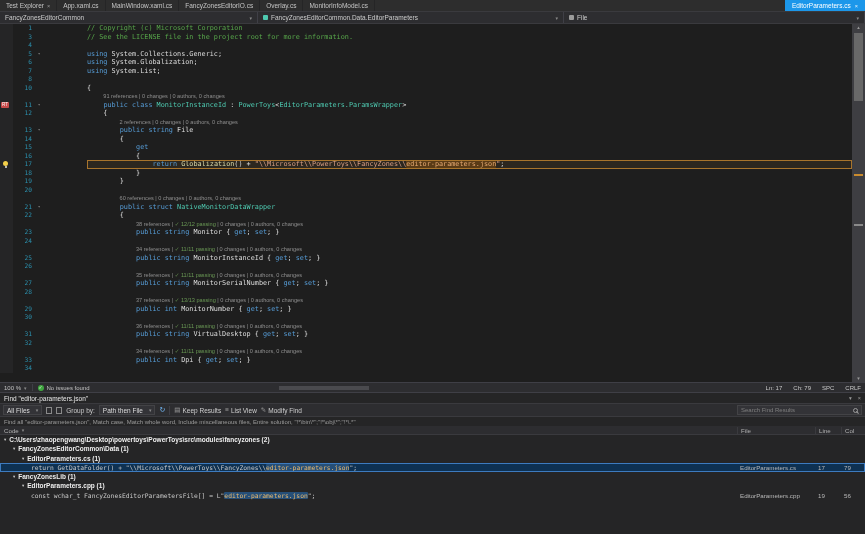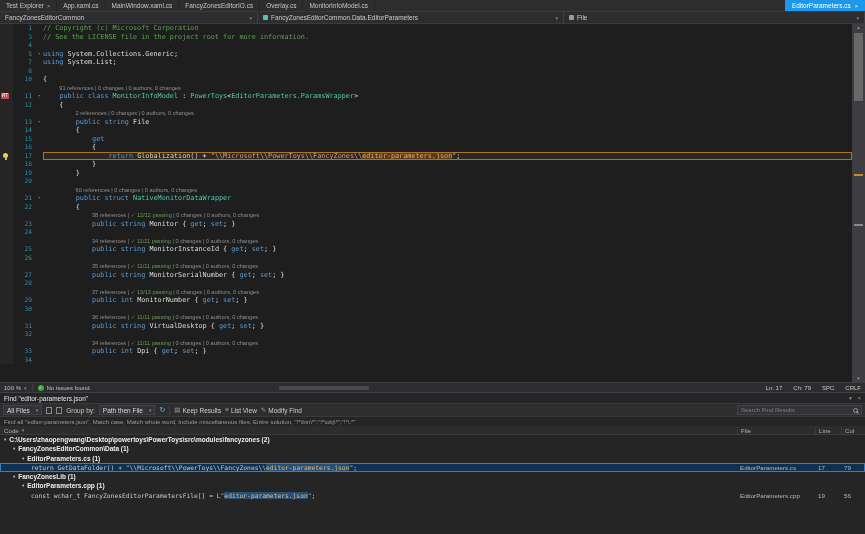--- a/index.html
+++ b/index.html
@@ -25,21 +25,21 @@
   .ic-class{width:5px;height:5px;background:#4ec9b0;border-radius:1px;flex:none;}
   .ic-prop{width:5px;height:5px;background:#9b9b9b;border-radius:1px;flex:none;}
 
   
   .editor{flex:1;position:relative;overflow:hidden;background:#1e1e1e;}
   .code-lines{position:absolute;inset:0 13px 0 0;overflow:hidden;}
   .code-row{display:flex;height:8.5px;line-height:8.5px;font-family:"DejaVu Sans Mono",monospace;font-size:6.8px;}
   .g-margin{width:13px;flex:none;position:relative;background:#252526;}
   .g-num{width:22px;flex:none;text-align:right;padding-right:3px;color:#2b91af;font-size:6.2px;}
   .g-fold{width:8px;flex:none;text-align:center;color:#7d7d7d;font-size:4.5px;}
-  .g-code{flex:1;white-space:pre;overflow:hidden;}
+  .g-code{flex:1;white-space:pre;overflow:hidden;margin-left:44px;}
   .codelens .g-code{font-family:"Liberation Sans",sans-serif;font-size:5.6px;color:#8f8f8f;}
   .current .g-code{outline:1px solid #a8742c;outline-offset:-1px;background:rgba(176,125,47,0.10);}
   .seg-cm{color:#57a64a;} .seg-kw{color:#569cd6;} .seg-ty{color:#4ec9b0;}
   .seg-pl{color:#dcdcdc;} .seg-str{color:#d69d85;} .seg-mt{color:#dcdcaa;}
   .seg-cl{color:#8f8f8f;} .seg-clp{color:#6a9955;}
   .seg-strm{color:#e5a972;background:#5a3b16;border-radius:1px;}
   .badge-rt{position:absolute;left:1px;top:1px;background:#c74b4b;color:#fff;font-size:4.5px;line-height:6px;padding:0 1px;border-radius:1px;font-family:"Liberation Sans",sans-serif;}
   .bulb{position:absolute;left:3px;top:1px;width:5px;height:5px;border-radius:50%;background:#f2cf4a;}
   .bulb::after{content:"";position:absolute;left:1.5px;top:5px;width:2px;height:2px;background:#b5b5b5;}
 
@@ -167,20 +167,26 @@
           <span class="g-code"></span>
         </div>
         <div class="code-row">
           <span class="g-margin"></span>
           <span class="g-num">5</span>
           <span class="g-fold">▾</span>
           <span class="g-code"><span class="seg-kw">using</span><span class="seg-pl"> System.Collections.Generic;</span></span>
         </div>
         <div class="code-row">
           <span class="g-margin"></span>
+          <span class="g-num">6</span>
+          <span class="g-fold"></span>
+          <span class="g-code"><span class="seg-kw">using</span><span class="seg-pl"> System.Globalization;</span></span>
+        </div>
+        <div class="code-row">
+          <span class="g-margin"></span>
           <span class="g-num">7</span>
           <span class="g-fold"></span>
           <span class="g-code"><span class="seg-kw">using</span><span class="seg-pl"> System.List;</span></span>
         </div>
         <div class="code-row">
           <span class="g-margin"></span>
           <span class="g-num">8</span>
           <span class="g-fold"></span>
           <span class="g-code"></span>
         </div>
@@ -195,21 +201,21 @@
           <span class="g-num"></span>
           <span class="g-fold"></span>
           <span class="g-code" style="padding-left: 16.3px;"><span class="seg-cl">91 references | 0 changes | 0 authors, 0 changes</span></span>
         </div>
         <div class="code-row">
           <span class="g-margin">
             <span class="badge-rt">RT</span>
           </span>
           <span class="g-num">11</span>
           <span class="g-fold">▾</span>
-          <span class="g-code"><span class="seg-pl">    </span><span class="seg-kw">public class </span><span class="seg-ty">MonitorInfoModel</span><span class="seg-pl"> : </span><span class="seg-ty">PowerToys</span><span class="seg-pl">&lt;</span><span class="seg-ty">EditorParameters.ParamsWrapper</span><span class="seg-pl">&gt;</span></span>
+          <span class="g-code"><span class="seg-pl">    </span><span class="seg-kw">public class </span><span class="seg-ty">MonitorInstanceId</span><span class="seg-pl"> : </span><span class="seg-ty">PowerToys</span><span class="seg-pl">&lt;</span><span class="seg-ty">EditorParameters.ParamsWrapper</span><span class="seg-pl">&gt;</span></span>
         </div>
         <div class="code-row">
           <span class="g-margin"></span>
           <span class="g-num">12</span>
           <span class="g-fold"></span>
           <span class="g-code"><span class="seg-pl">    {</span></span>
         </div>
         <div class="code-row codelens">
           <span class="g-margin"></span>
           <span class="g-num"></span>

